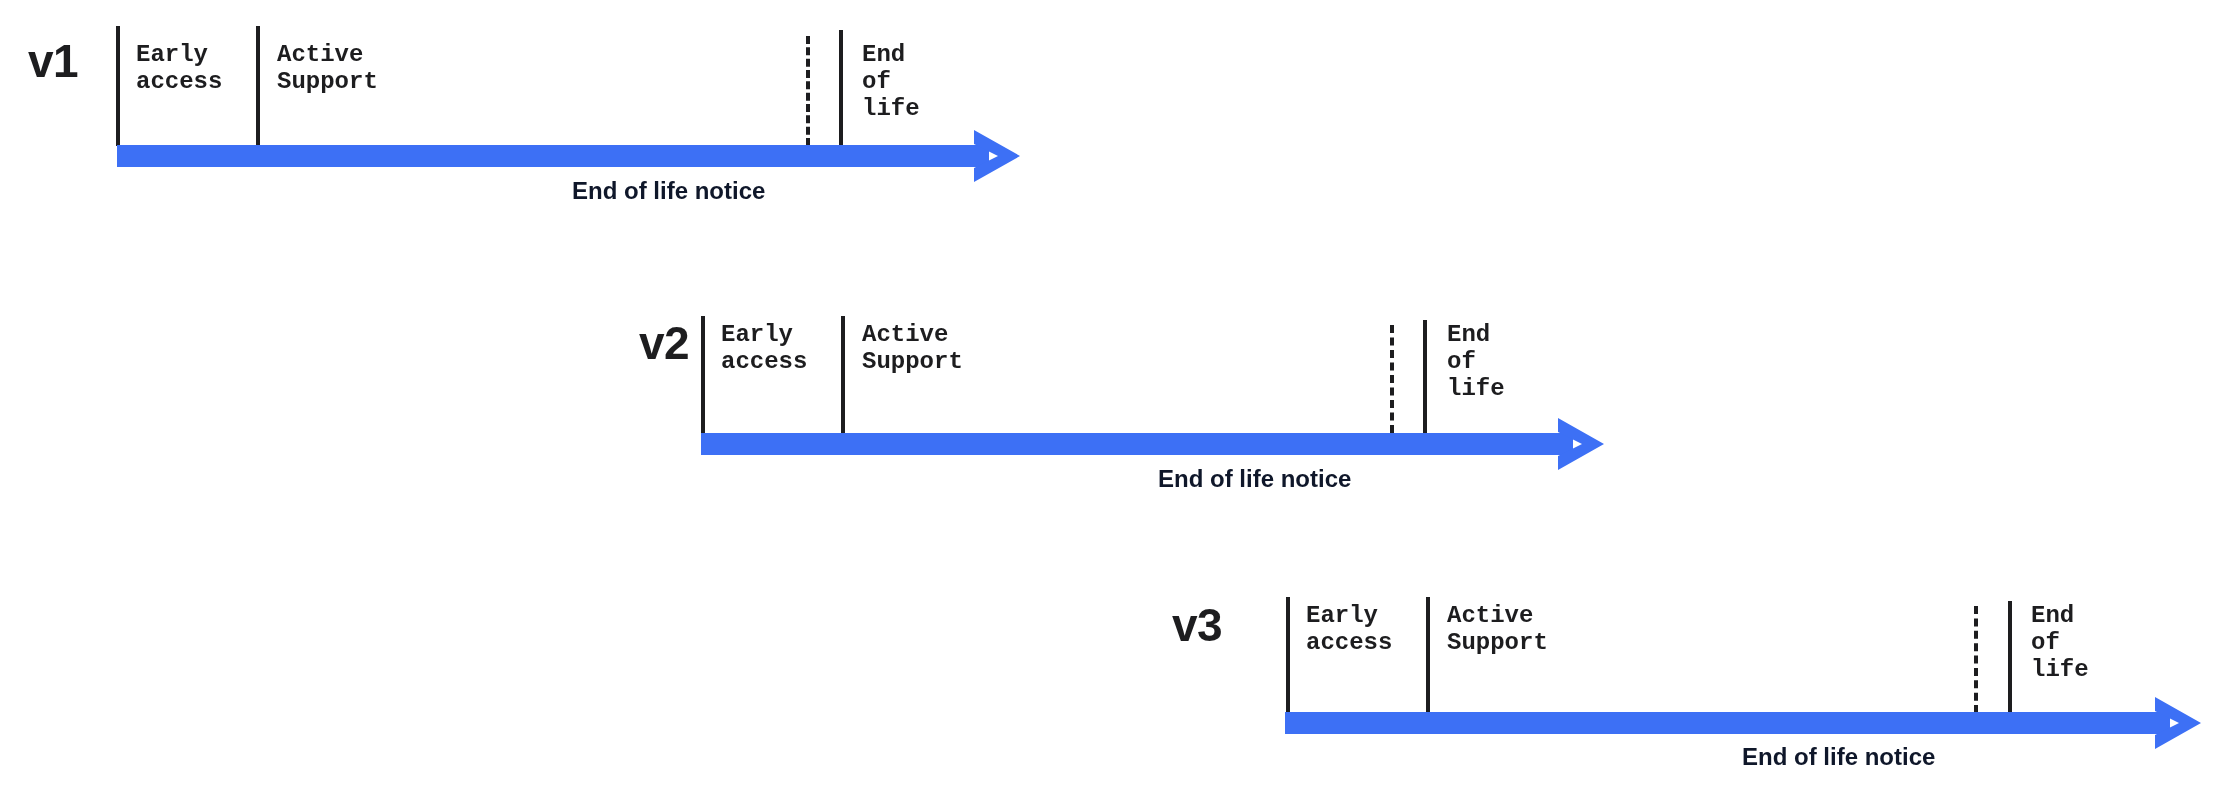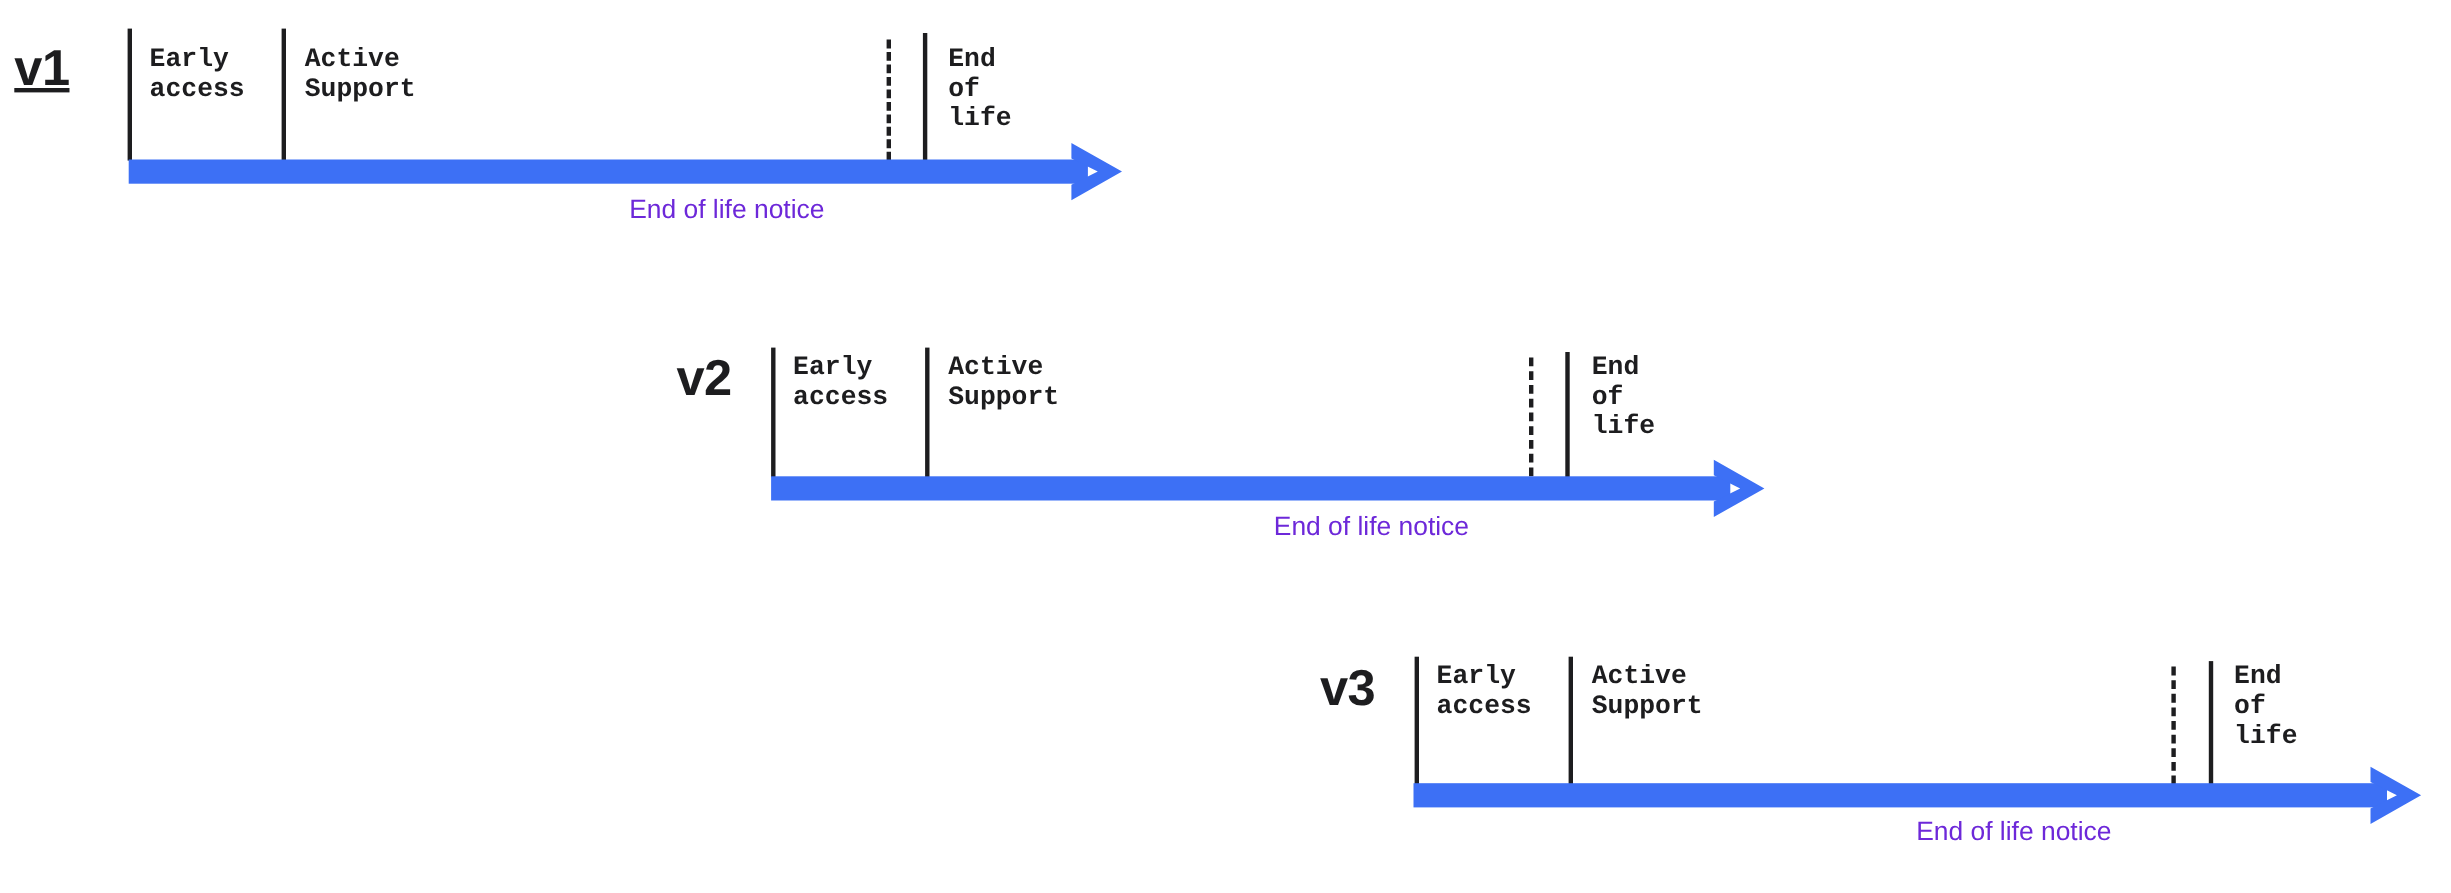--- a/index.html
+++ b/index.html
@@ -73,34 +73,34 @@
   
   .bar-arrow {
     position: absolute;
     display: block;
   }
 
   
   .notice-label {
     position: absolute;
     font-size: 24px;
-    font-weight: 400;
+    font-weight: 700;
     line-height: 1.1;
     white-space: nowrap;
-    color: #6d28d9;
+    color: #0f172a;
   }
 </style>
 </head>
 <body>
 
 <div id="canvas">
 
   <div class="timeline-row">
 
-    <div class="version-label" style="left:13px; top:38px;text-decoration:underline;">v1</div>
+    <div class="version-label" style="left:28px; top:38px;">v1</div>
 
     <div class="tick" style="left:116px; top:26px; height:120px;"></div>
 
     <div class="phase-label" style="left:136px; top:42px; width:120px;">Early
 access</div>
 
     <div class="tick" style="left:256px; top:26px; height:120px;"></div>
 
     <div class="phase-label" style="left:277px; top:42px;">Active Support</div>
 
@@ -114,21 +114,21 @@
 
     <svg class="bar-arrow" style="left:970px; top:128px;" width="56" height="56" viewBox="0 0 56 56">
       <polygon points="4,2 50,28 4,54 4,40 28,28 4,16" fill="#3d70f5"></polygon>
     </svg>
 
     <div class="notice-label" style="left:572px; top:178px;">End of life notice</div>
   </div>
 
   <div class="timeline-row">
 
-    <div class="version-label" style="left:615px; top:320px;">v2</div>
+    <div class="version-label" style="left:639px; top:320px;">v2</div>
 
     <div class="tick" style="left:701px; top:316px; height:118px;"></div>
 
     <div class="phase-label" style="left:721px; top:322px; width:120px;">Early
 access</div>
 
     <div class="tick" style="left:841px; top:316px; height:118px;"></div>
 
     <div class="phase-label" style="left:862px; top:322px;">Active Support</div>
 
@@ -142,21 +142,21 @@
 
     <svg class="bar-arrow" style="left:1554px; top:416px;" width="56" height="56" viewBox="0 0 56 56">
       <polygon points="4,2 50,28 4,54 4,40 28,28 4,16" fill="#3d70f5"></polygon>
     </svg>
 
     <div class="notice-label" style="left:1158px; top:466px;">End of life notice</div>
   </div>
 
   <div class="timeline-row">
 
-    <div class="version-label" style="left:1200px; top:602px;">v3</div>
+    <div class="version-label" style="left:1172px; top:602px;">v3</div>
 
     <div class="tick" style="left:1286px; top:597px; height:117px;"></div>
 
     <div class="phase-label" style="left:1306px; top:603px; width:120px;">Early
 access</div>
 
     <div class="tick" style="left:1426px; top:597px; height:117px;"></div>
 
     <div class="phase-label" style="left:1447px; top:603px;">Active Support</div>
 

